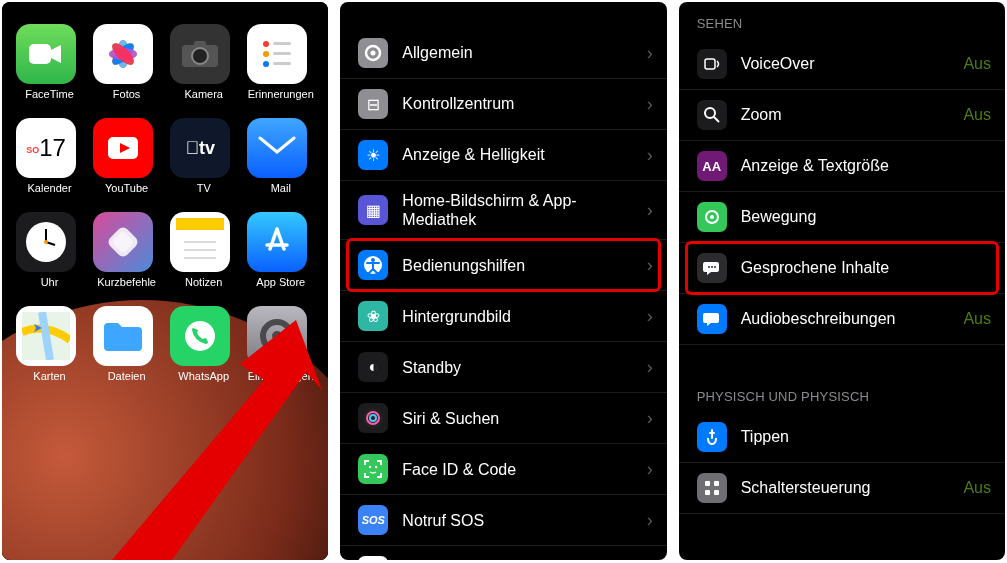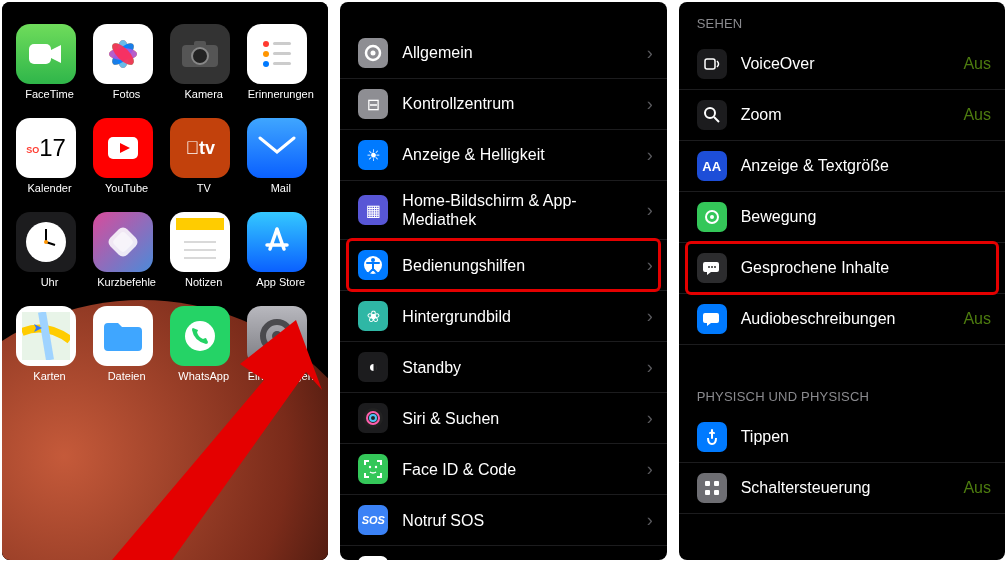--- a/index.html
+++ b/index.html
@@ -36,31 +36,31 @@
   .sep { height: 30px; background: #000; }
   
   .bg-gray   { background: #8e8e93; }
   .bg-blue   { background: #007aff; }
   .bg-purple { background: #5856d6; }
   .bg-teal   { background: #2fb7a5; }
   .bg-black  { background: #1c1c1e; }
   .bg-green  { background: #34c759; }
   .bg-red    { background: #3b82f6; font-style: italic; }
   .bg-white  { background: #fff; color: #ff3b30 !important; }
-  .bg-aa     { background: #1d4ed8; font-size: 13px; font-weight: 700; }
+  .bg-aa     { background: #701a75; font-size: 13px; font-weight: 700; }
   .bg-speech { background: #2c2c2e; }
   .bg-grid   { background: #6e6e73; }
   
   .ic-facetime { background: linear-gradient(#6fdc5b,#2fb64a); }
   .ic-fotos    { background: #fff; }
   .ic-kamera   { background: #333; }
   .ic-reminder { background: #fff; color: #333; display:flex; align-items:center; justify-content:center;}
   .ic-calendar { background: #fff; color: #000; flex-direction: row; }
   .ic-youtube  { background: #ff0000; }
-  .ic-tv       { background: #c2410c; }
+  .ic-tv       { background: #0f172a; }
   .ic-mail     { background: linear-gradient(#3fa6ff,#0a60ff); }
   .ic-clock    { background: #1c1c1e; }
   .ic-shortcuts{ background: linear-gradient(135deg,#d94b9b,#4b8bd9); }
   .ic-notes    { background: #fff; }
   .ic-appstore { background: linear-gradient(#34c8ff,#0a60ff); }
   .ic-maps     { background: #fff; }
   .ic-files    { background: #fff; }
   .ic-whatsapp { background: #25d366; }
   .ic-settings { background: linear-gradient(#b8b8be,#7a7a80); }
 </style>

